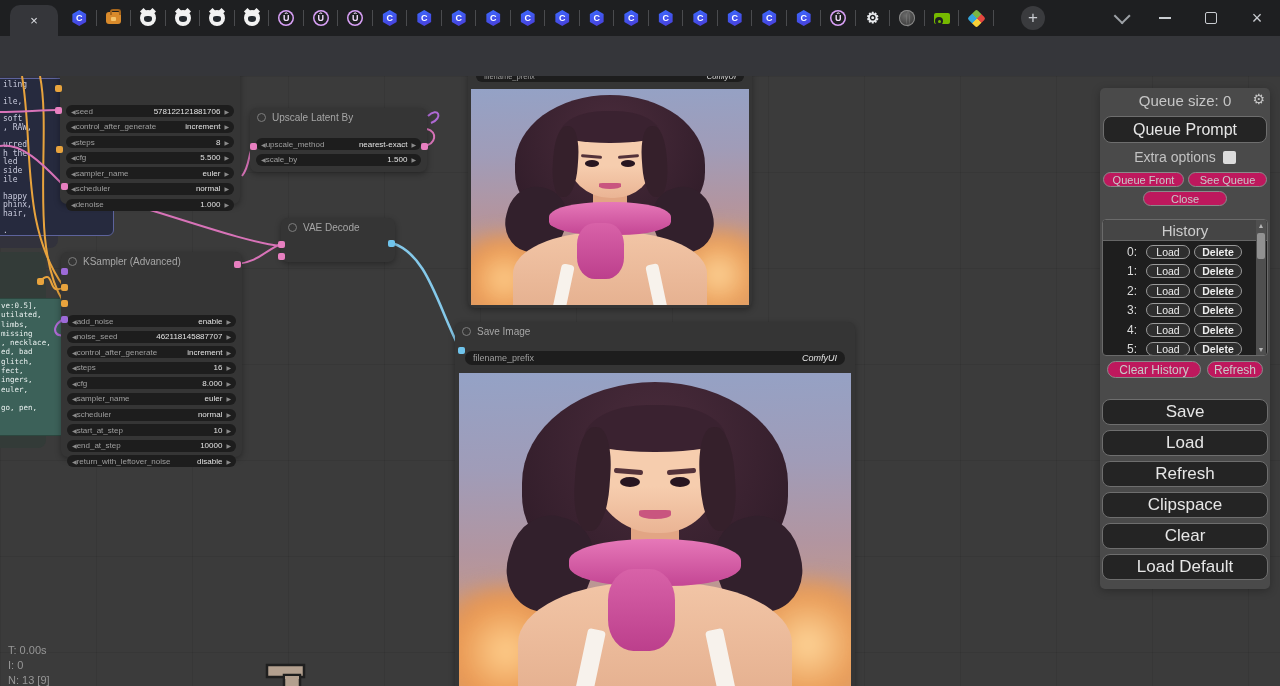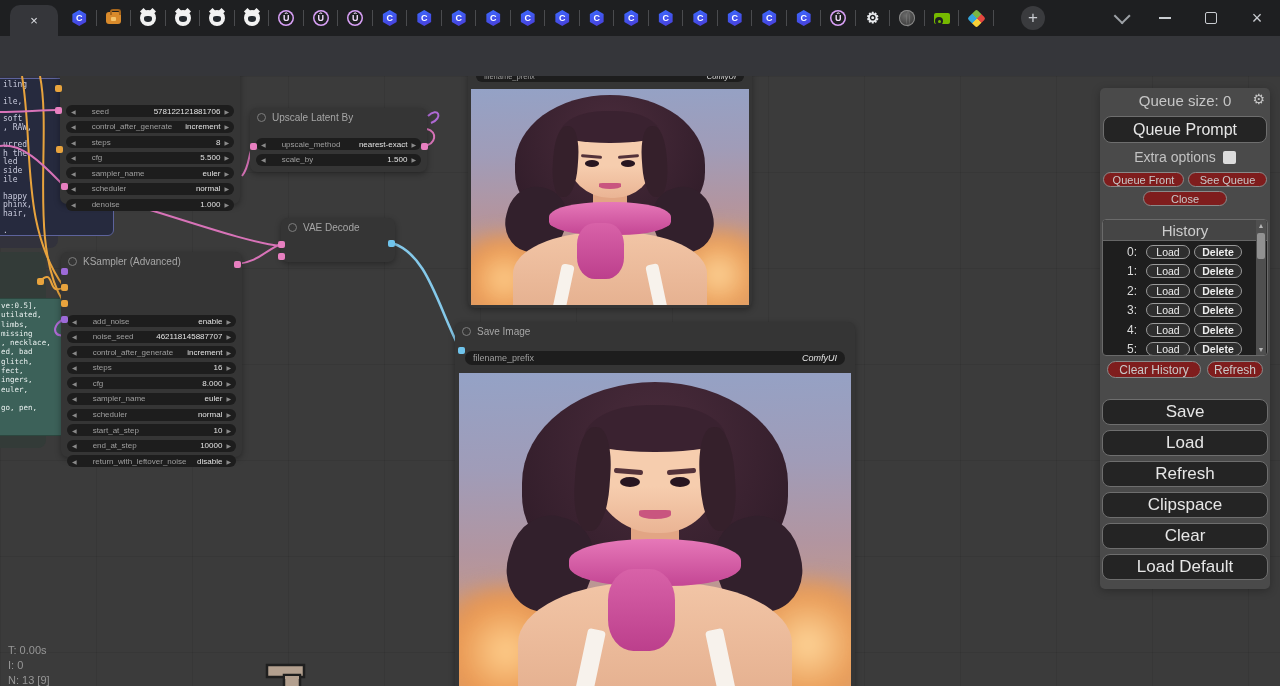--- a/index.html
+++ b/index.html
@@ -74,21 +74,21 @@
     background:#3b3b3b;
     background-image:linear-gradient(#00000012 1px,transparent 1px),linear-gradient(90deg,#00000012 1px,transparent 1px);
     background-size:96px 96px;}
   .wires{position:absolute;left:0;top:0;z-index:2;}
   .node{position:absolute;background:#353535;border-radius:7px;box-shadow:0 2px 6px #00000055;z-index:3;}
   .node-header{display:flex;align-items:center;height:18px;padding-left:7px;color:#a6a6a6;font-size:10px;}
   .collapse-dot{width:7px;height:7px;border:1px solid #7d7d7d;border-radius:50%;margin-right:6px;flex:none;}
   .w-rows{position:absolute;left:6px;right:6px;}
   .widget-row{height:12px;margin-bottom:3.6px;background:#1d1d1d;border-radius:7px;display:flex;align-items:center;padding:0 5px;font-size:8px;color:#9f9f9f;white-space:nowrap;overflow:hidden;}
   .widget-row .w-arr{color:#8a8a8a;font-size:6px;flex:none;}
-  .widget-row .w-label{margin-left:16px;overflow:hidden;text-overflow:ellipsis;}
+  .widget-row .w-label{margin-left:0;overflow:hidden;text-overflow:ellipsis;}
   .widget-row .w-value{margin-left:auto;margin-right:4px;color:#e2e2e2;}
   .dot{position:absolute;width:7px;height:7px;border-radius:2px;z-index:4;}
   .d-orange{background:#e8a33d;} .d-pink{background:#e77fc0;} .d-purple{background:#9d6ad8;} .d-blue{background:#6fc4ec;}
 
   
   .prompt-node{position:absolute;z-index:1;border-radius:8px;}
   .prompt-area{position:absolute;border-radius:6px;font-family:"DejaVu Sans Mono",monospace;overflow:hidden;}
   .prompt-area div{white-space:pre;}
   .pos-area{background:#262a3e;border:1px solid #5d639c;color:#c9cbdd;font-size:8px;line-height:8.6px;}
   .neg-area{background:#3c6159;border:1px solid #2c473f;color:#eaf1f0;font-size:7.5px;line-height:9.3px;}
@@ -129,21 +129,21 @@
   
   .side{position:absolute;left:1100px;top:88px;width:170px;height:501px;background:#4a4a4a;border-radius:5px;z-index:10;box-shadow:0 2px 8px #00000044;}
   .side *{box-sizing:border-box;}
   .q-size{position:absolute;top:4px;left:0;width:100%;text-align:center;color:#c6c6c6;font-size:15px;}
   .q-gear{position:absolute;right:5px;top:3px;color:#c6c6c6;font-size:14px;}
   .btn{position:absolute;background:#242424;border:1px solid #6e6e6e;border-radius:8px;color:#e6e6e6;display:flex;align-items:center;justify-content:center;}
   .btn.big{font-size:17px;height:26px;left:2px;width:166px;}
   #queue-prompt{left:3px;top:28px;width:164px;height:27px;font-size:16px;}
   .extra-row{position:absolute;top:61px;left:0;width:100%;display:flex;align-items:center;justify-content:center;gap:7px;color:#c2c2c2;font-size:14px;}
   .chk{width:13px;height:13px;background:#dcdcdc;border-radius:2px;}
-  .btn.sm{font-size:11px;height:15px;border-radius:9px;background:#7f1d1d;border-color:#8a8a8a;color:#c8c8c8;}
+  .btn.sm{font-size:11px;height:15px;border-radius:9px;background:#be185d;border-color:#8a8a8a;color:#c8c8c8;}
   #queue-front{left:3px;top:84px;width:81px;}
   #see-queue{left:88px;top:84px;width:79px;}
   #close-btn{left:43px;top:103px;width:84px;}
   .history-box{position:absolute;left:2px;top:131px;width:166px;height:137px;border:1px solid #6a6a6a;border-radius:4px;overflow:hidden;background:#1e1e1e;}
   .history-title{height:21px;background:#454545;border-bottom:1px solid #666;color:#cccccc;font-size:15px;display:flex;align-items:center;justify-content:center;}
   .history-list{position:absolute;top:22px;left:0;right:0;bottom:0;overflow:hidden;}
   .h-row{display:flex;align-items:center;height:19.5px;padding-left:16px;}
   .h-idx{width:18px;text-align:right;color:#dddddd;font-size:12px;margin-right:5px;}
   .h-btn{height:14px;border:1px solid #999;border-radius:8px;background:#2e2e2e;color:#eee;font-size:10.5px;display:flex;align-items:center;justify-content:center;margin-left:4px;}
   .h-load{width:44px;} .h-del{width:48px;font-weight:bold;}

